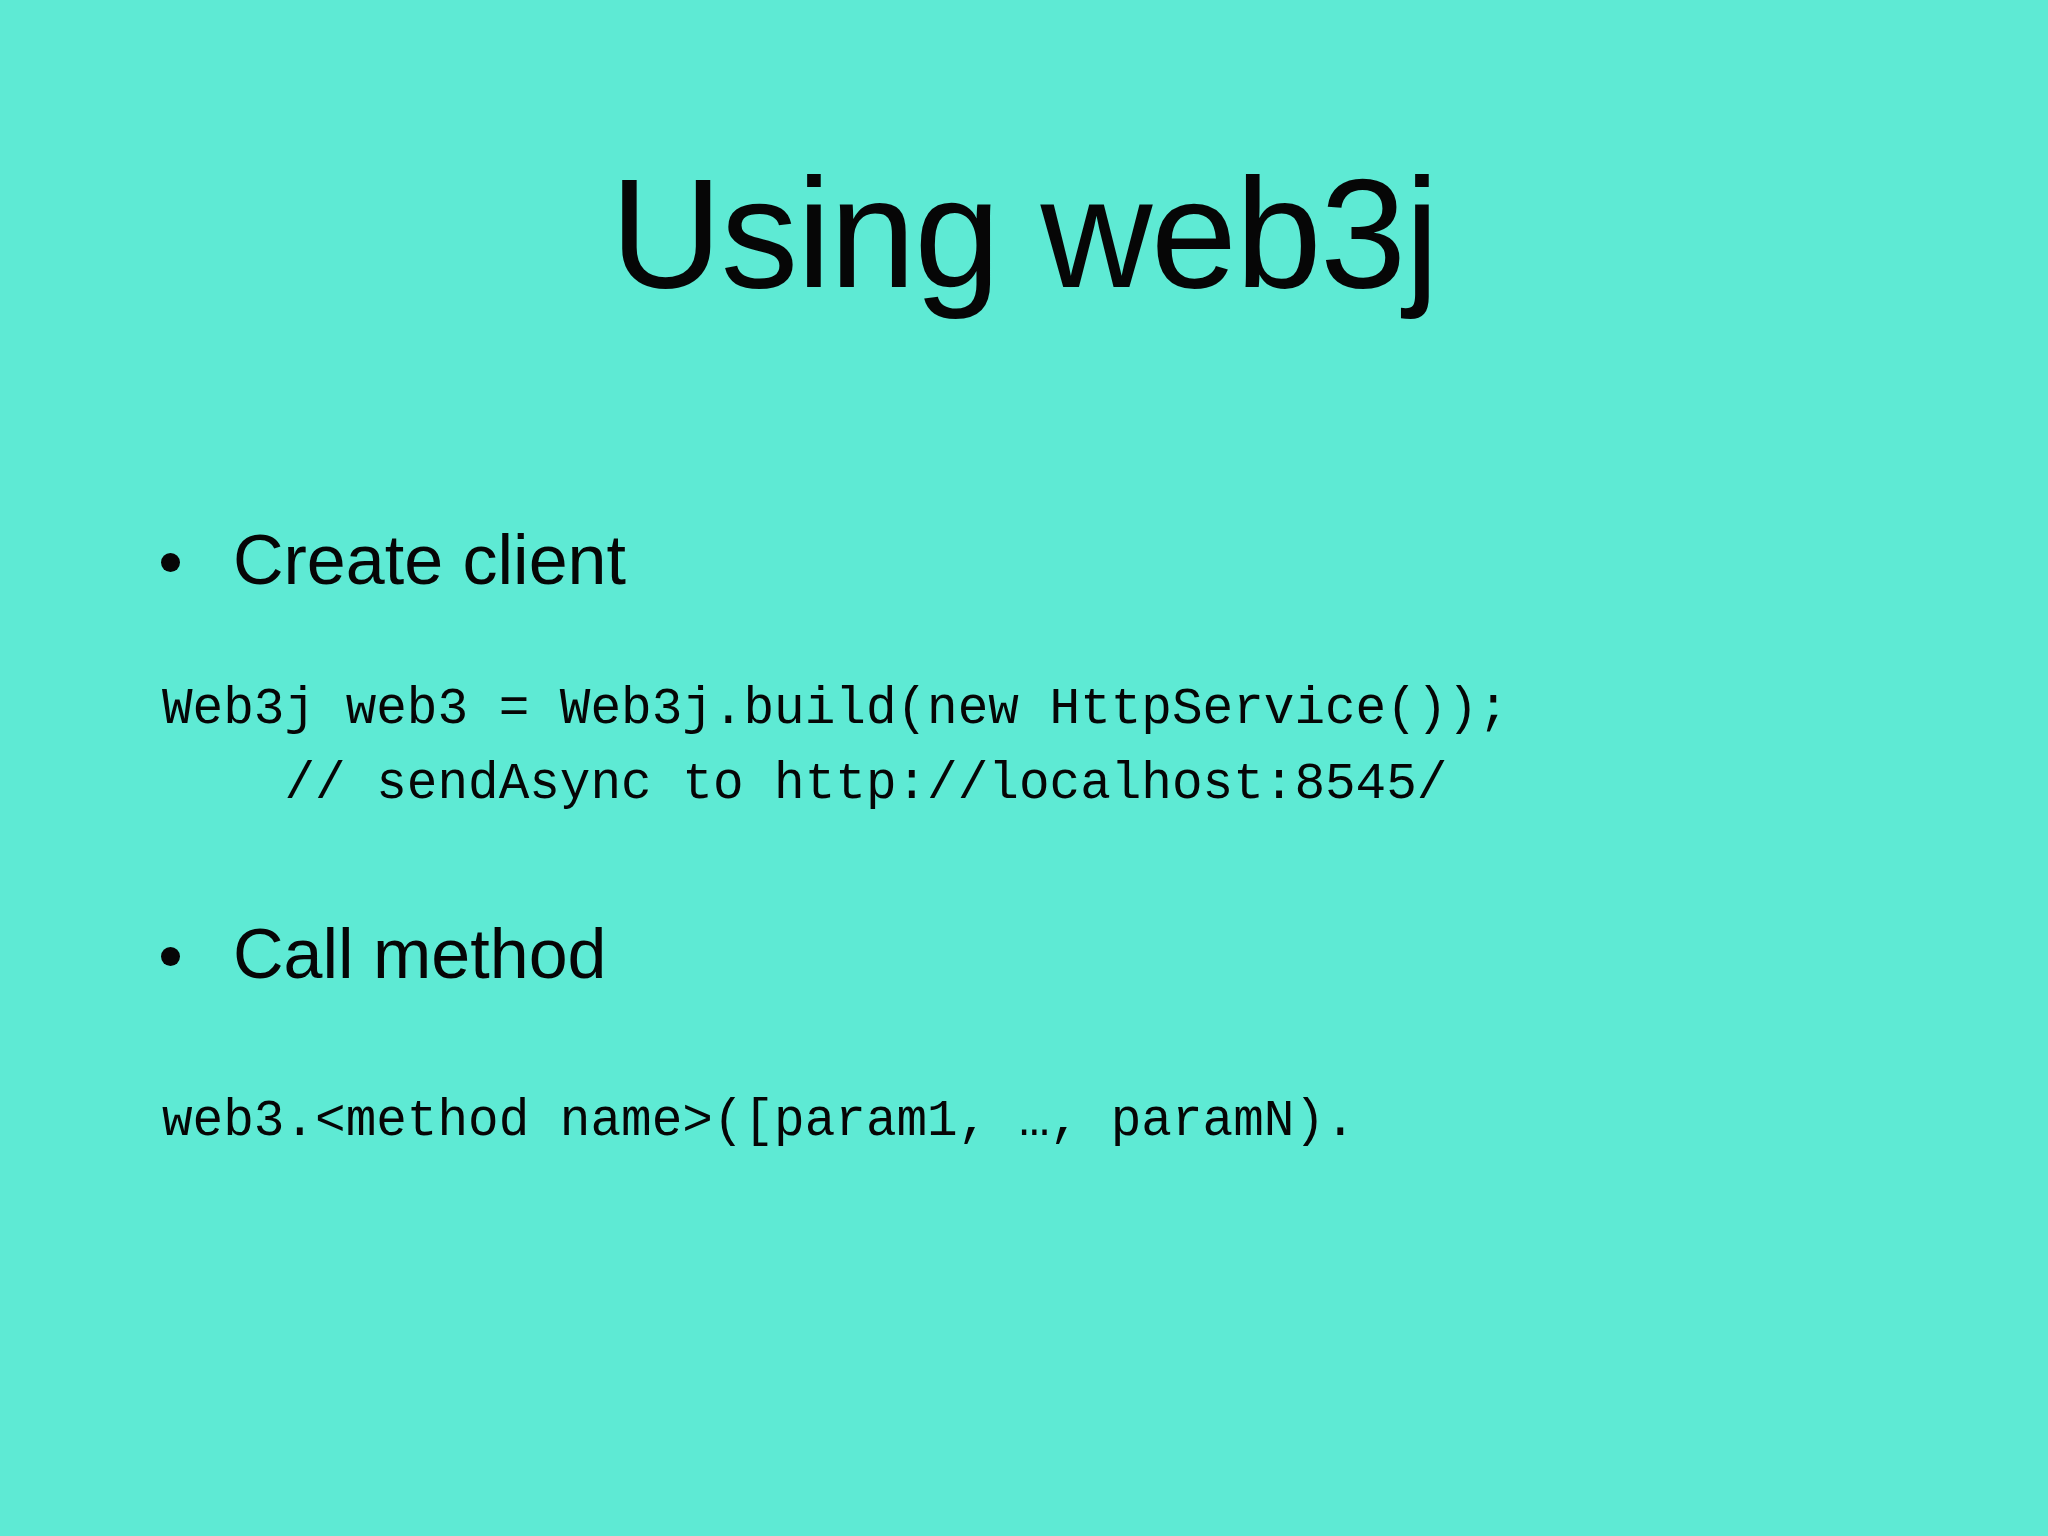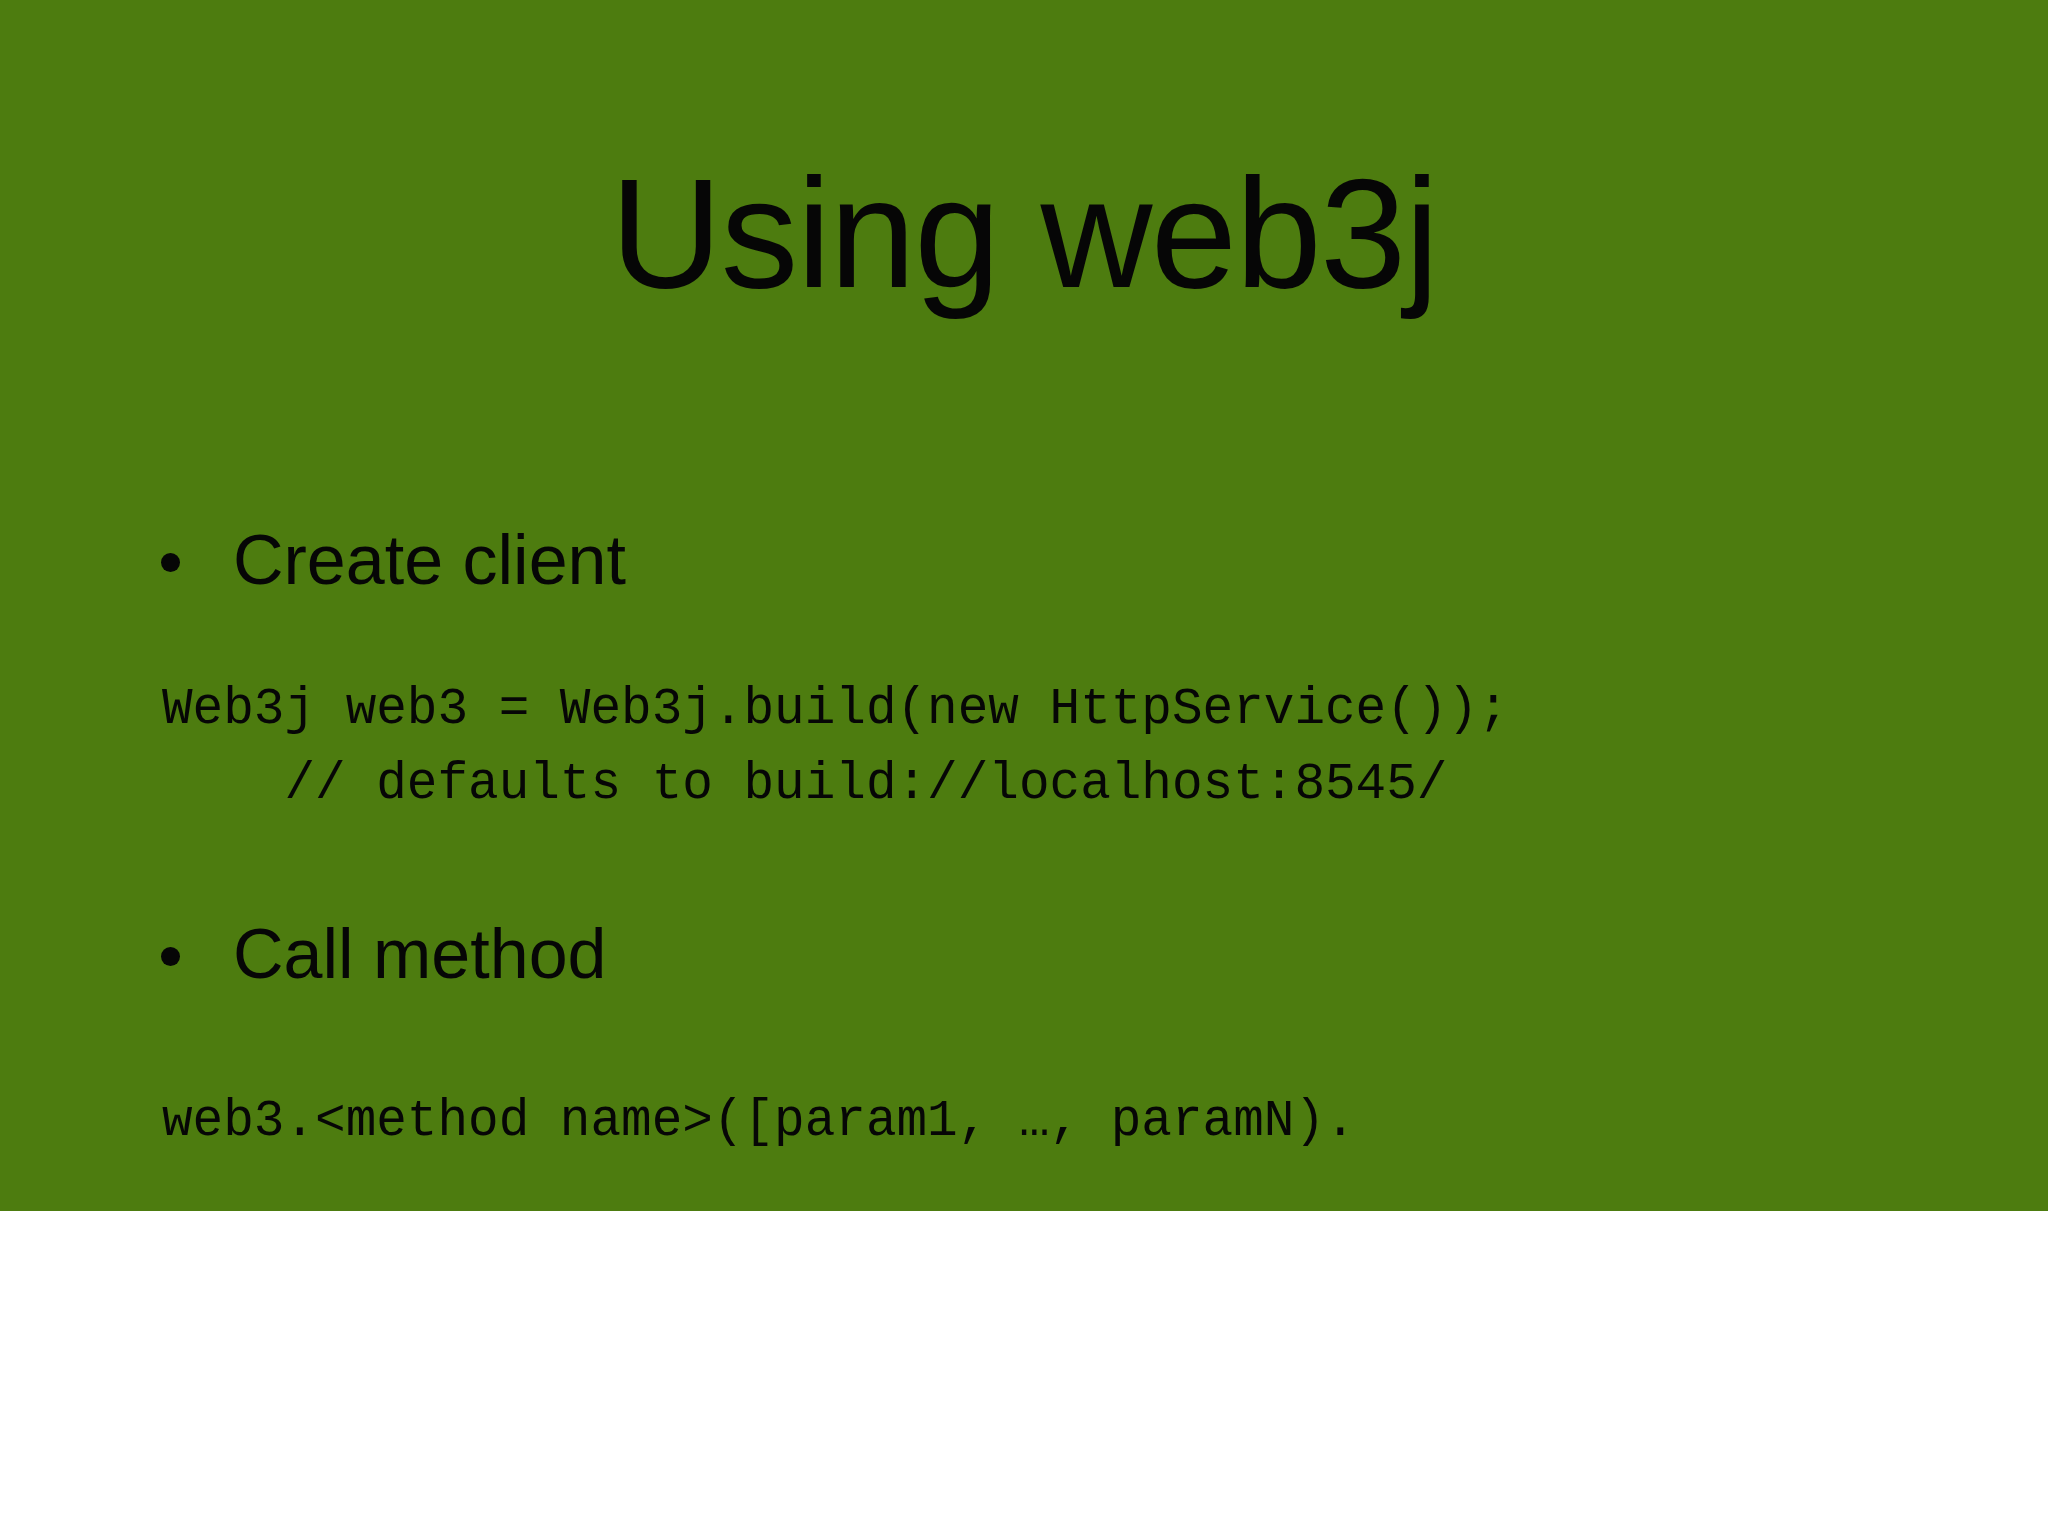--- a/index.html
+++ b/index.html
@@ -3,22 +3,22 @@
 <meta charset="utf-8">
 <style>
   html, body {
     margin: 0;
     padding: 0;
     background: #ffffff;
   }
   .slide {
     position: relative;
     width: 2048px;
-    height: 1211px;
-    background: #4d7c0f;
+    height: 1536px;
+    background: #5eead4;
     overflow: hidden;
     font-family: "Liberation Sans", sans-serif;
     color: #000000;
   }
   .slide-title {
     position: absolute;
     top: 156px;
     left: 0;
     width: 100%;
     text-align: center;
@@ -77,21 +77,21 @@
 
   <div class="slide-title">Using web3j</div>
 
   <div class="bullet-item bullet-one">
     <span class="dot"></span>
     <span class="label">Create client</span>
   </div>
 
   <div class="code-block code-one">
     <div class="code-line">Web3j web3 = Web3j.build(new HttpService());</div>
-    <div class="code-line">    // defaults to build://localhost:8545/</div>
+    <div class="code-line">    // sendAsync to http://localhost:8545/</div>
   </div>
 
   <div class="bullet-item bullet-two">
     <span class="dot"></span>
     <span class="label">Call method</span>
   </div>
 
   <div class="code-block code-two">
     <div class="code-line">web3.&lt;method name&gt;([param1, …, paramN).</div>
   </div>

